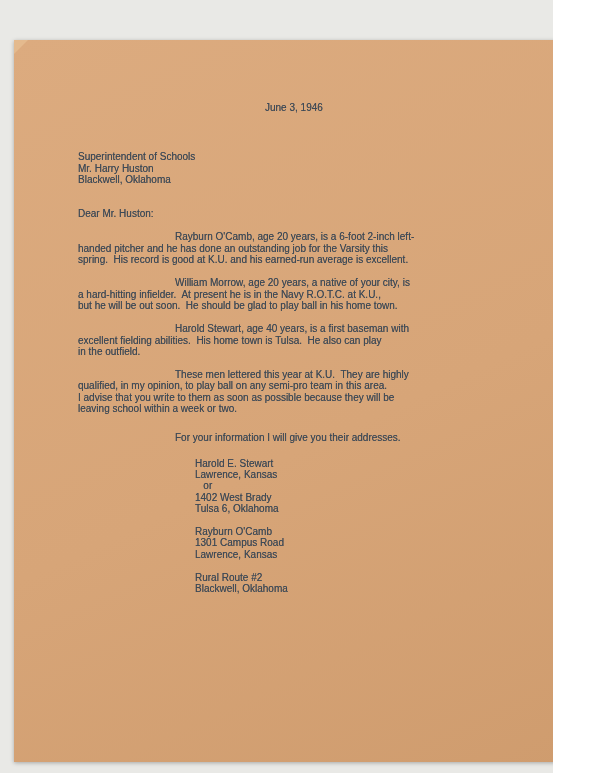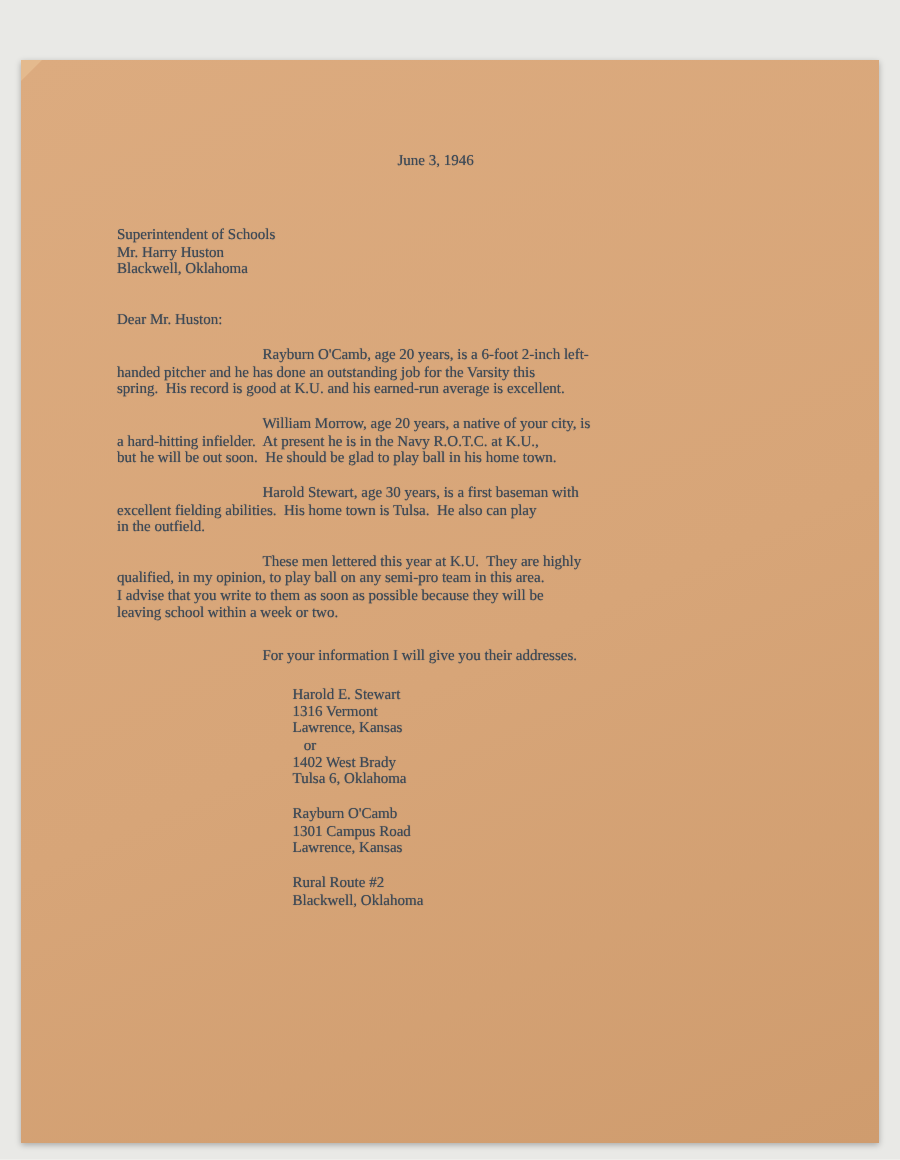--- a/index.html
+++ b/index.html
@@ -1,22 +1,22 @@
 <!DOCTYPE html>
 <html><head>
 <meta charset="utf-8">
 <style>
   html, body { margin: 0; padding: 0; }
   .viewport {
     position: relative;
-    width: 600px;
+    width: 553px;
     height: 773px;
     background: #e9e9e6;
     overflow: hidden;
-    font-family: Liberation Serif, serif;
+    font-family: Liberation Sans, sans-serif;
   }
   .paper {
     position: absolute;
     left: 14px;
     top: 40px;
     width: 572px;
     height: 722px;
     box-sizing: border-box;
     padding: 62px 40px 0 64px;
     background: linear-gradient(155deg, #dcab7f 0%, #d7a578 55%, #cf9c6e 100%);
@@ -63,33 +63,32 @@
       </div>
 
     <div class="salutation">Dear Mr. Huston:</div>
 
     <p class="para">Rayburn O'Camb, age 20 years, is a 6-foot 2-inch left-
 handed pitcher and he has done an outstanding job for the Varsity this
 spring.  His record is good at K.U. and his earned-run average is excellent.</p>
     <p class="para">William Morrow, age 20 years, a native of your city, is
 a hard-hitting infielder.  At present he is in the Navy R.O.T.C. at K.U.,
 but he will be out soon.  He should be glad to play ball in his home town.</p>
-    <p class="para">Harold Stewart, age 30 years, is a first baseman with
+    <p class="para">Harold Stewart, age 40 years, is a first baseman with
 excellent fielding abilities.  His home town is Tulsa.  He also can play
 in the outfield.</p>
     <p class="para">These men lettered this year at K.U.  They are highly
 qualified, in my opinion, to play ball on any semi-pro team in this area.
 I advise that you write to them as soon as possible because they will be
 leaving school within a week or two.</p>
 
     <div class="intro">For your information I will give you their addresses.</div>
 
     <div class="addr">
         <div>Harold E. Stewart</div>
-        <div>1316 Vermont</div>
         <div>Lawrence, Kansas</div>
         <div>   or</div>
         <div>1402 West Brady</div>
         <div>Tulsa 6, Oklahoma</div>
       </div>
     <div class="addr">
         <div>Rayburn O'Camb</div>
         <div>1301 Campus Road</div>
         <div>Lawrence, Kansas</div>
       </div>

